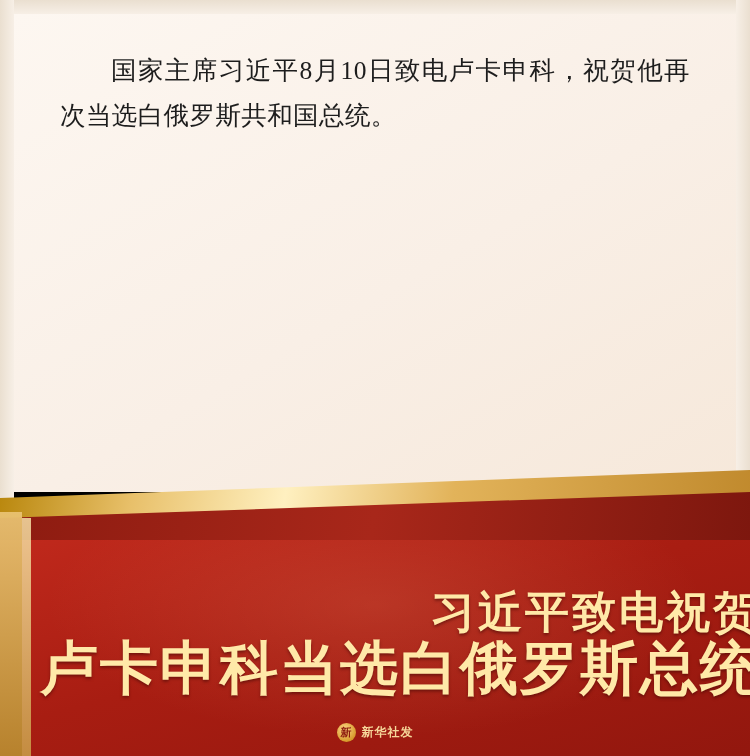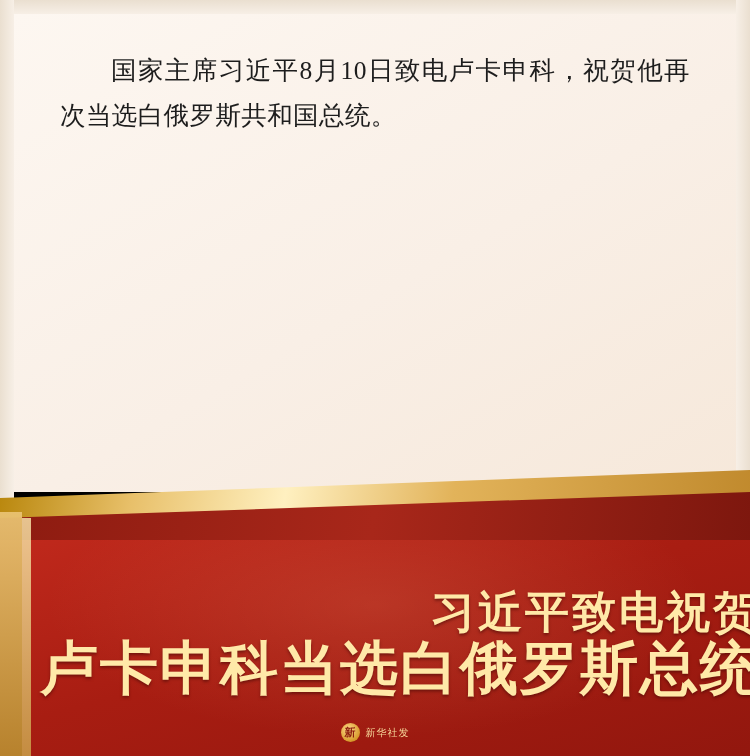--- a/index.html
+++ b/index.html
@@ -169,23 +169,24 @@
     align-items: center;
     justify-content: center;
     color: #8c1a0d;
     font-size: 11px;
     line-height: 19px;
     font-weight: bold;
     font-family: "Liberation Sans", sans-serif;
   }
   .credit-text {
     color: #f6d79a;
-    font-size: 10px;
+    font-size: 12px;
     letter-spacing: 1px;
     font-family: "Liberation Sans", sans-serif;
+    font-weight: bold;
   }
 </style>
 </head>
 <body>
 
 <div class="poster">
 
   <div class="frame-top"></div>
   <div class="frame-left"></div>
   <div class="frame-right"></div>

